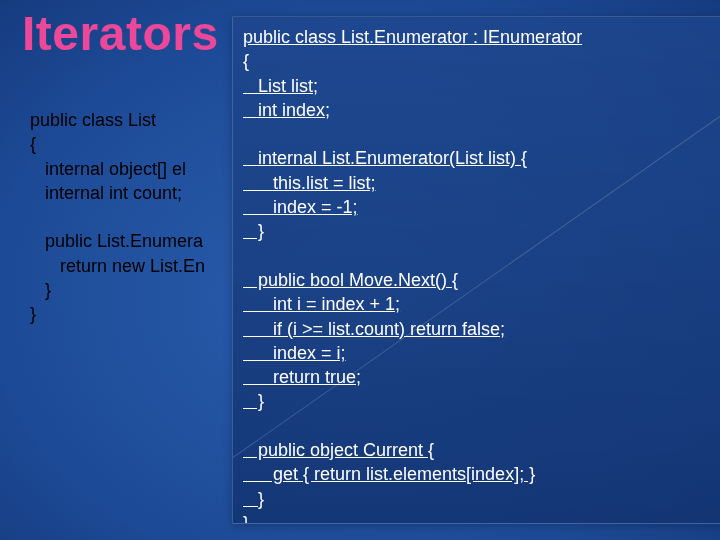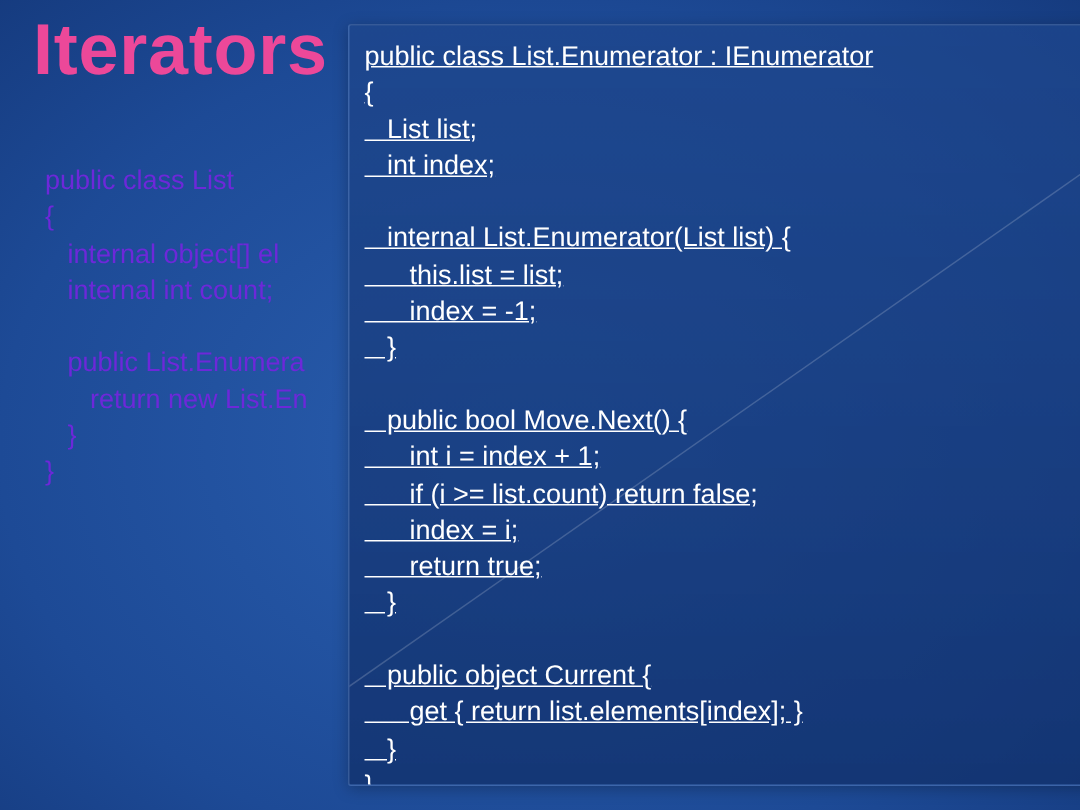--- a/index.html
+++ b/index.html
@@ -19,21 +19,21 @@
     color: #ec4899;
     letter-spacing: 0.5px;
   }
   .code-left {
     position: absolute;
     top: 108px;
     left: 30px;
     font-family: "Segoe UI", Tahoma, Arial, sans-serif;
     font-size: 18px;
     line-height: 1.35;
-    color: #6d28d9;
+    color: #000000;
     white-space: pre;
   }
   .panel {
     position: absolute;
     top: 16px;
     left: 232px;
     width: 536px;
     height: 508px;
     background: linear-gradient(180deg, rgba(30,70,140,0.75) 0%, rgba(18,50,110,0.82) 100%);
     border: 1px solid rgba(120,160,220,0.35);

